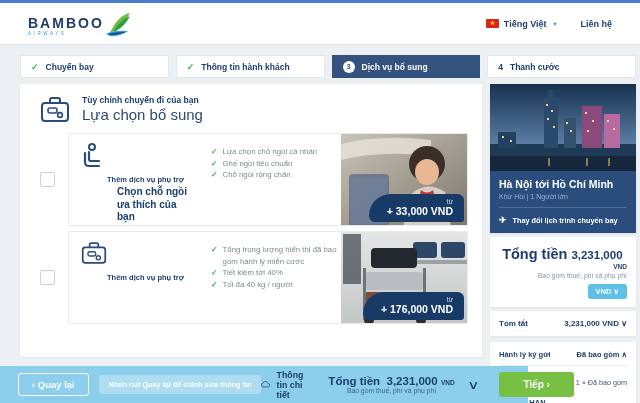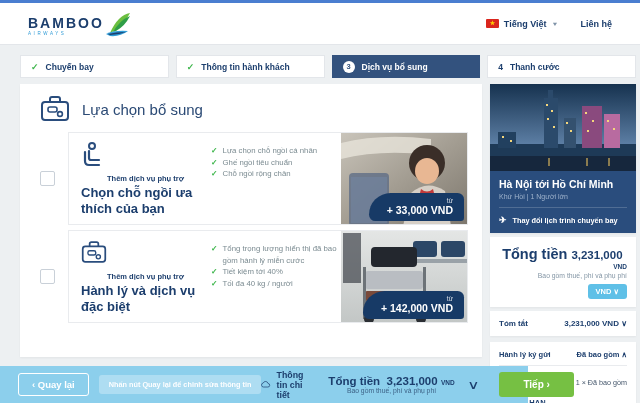--- a/index.html
+++ b/index.html
@@ -29,21 +29,21 @@
   .panel-head { display:flex; align-items:center; gap:12px; margin-left:6px; margin-bottom:10px; }
   .panel-sub { font-size:8.5px; font-weight:bold; color:#1c3e6d; }
   .panel-title { font-size:15px; color:#2b4a75; margin-top:1px; }
 
   .svc-row { display:flex; align-items:center; gap:13px; padding-left:6px; margin-bottom:5px; }
   .checkbox { width:15px; height:15px; background:#fff; border:1px solid #c9d0d8; border-radius:2px; flex:none; cursor:pointer; }
   .svc-card { flex:1; height:93px; border:1px solid #e9ebee; display:flex; background:#fff; }
   .svc-info { width:132px; padding:9px 4px 0 12px; }
   .svc-icon { height:26px; margin-bottom:6px; }
   .svc-cat { font-size:7.5px; font-weight:bold; color:#1c3e6d; margin-bottom:2px;margin-left:26px; }
-  .svc-title { font-size:13px; font-weight:bold; color:#1c3e6d; line-height:1.25; }
+  .svc-title { font-size:10px; font-weight:bold; color:#1c3e6d; line-height:1.25;margin-left:36px; }
   .svc-feats { flex:1; padding:12px 4px 0 10px; }
   .feat { display:flex; gap:5px; font-size:7.8px; color:#7b8b91; line-height:1.5; }
   .feat .tick { color:#3cb54a; font-weight:bold; flex:none; }
   .svc-img { width:126px; position:relative; flex:none; overflow:hidden; }
   .svc-img svg { display:block; }
   .price-badge { position:absolute; right:3px; bottom:3px; background:#173a66; color:#fff; border-radius:34px 10px 5px 10px; padding:4px 11px 5px 18px; text-align:right; }
   .price-from { font-size:6.5px; opacity:.85; }
   .price-val { font-size:10.5px; font-weight:bold; white-space:nowrap; }
 
   .sidebar { width:146px; display:flex; flex-direction:column; }
@@ -136,20 +136,21 @@
 <div class="content">
   <div class="panel">
     <div class="panel-head">
       <svg width="30" height="27" viewBox="0 0 30 27">
         <rect x="2" y="7" width="26" height="18" rx="3" fill="none" stroke="#2a4d7d" stroke-width="2"></rect>
         <path d="M10 7 v-3 a2 2 0 0 1 2 -2 h6 a2 2 0 0 1 2 2 v3" fill="none" stroke="#2a4d7d" stroke-width="2"></path>
         <rect x="8" y="12" width="9" height="5" rx="2" fill="none" stroke="#2a4d7d" stroke-width="1.6"></rect>
         <circle cx="20" cy="19" r="2.4" fill="none" stroke="#2a4d7d" stroke-width="1.6"></circle>
       </svg>
       <div>
+        <div class="panel-sub">Tùy chỉnh chuyến đi của bạn</div>
         <div class="panel-title">Lựa chọn bổ sung</div>
       </div>
     </div>
 
     <div class="svc-row">
       <span class="checkbox"></span>
       <div class="svc-card">
         <div class="svc-info">
           <div class="svc-icon">
             <svg width="24" height="26" viewBox="0 0 24 26">
@@ -207,21 +208,20 @@
         <div class="svc-info">
           <div class="svc-icon">
             <svg width="26" height="24" viewBox="0 0 30 27">
               <rect x="2" y="7" width="26" height="18" rx="3" fill="none" stroke="#2a4d7d" stroke-width="2"></rect>
               <path d="M10 7 v-3 a2 2 0 0 1 2 -2 h6 a2 2 0 0 1 2 2 v3" fill="none" stroke="#2a4d7d" stroke-width="2"></path>
               <rect x="8" y="12" width="9" height="5" rx="2" fill="none" stroke="#2a4d7d" stroke-width="1.6"></rect>
               <circle cx="20" cy="19" r="2.4" fill="none" stroke="#2a4d7d" stroke-width="1.6"></circle>
             </svg>
           </div>
           <div class="svc-cat">Thêm dịch vụ phụ trợ</div>
-          <div class="svc-title">Hành lý và dịch vụ đặc biệt</div>
         </div>
         <div class="svc-feats">
           <div class="feat">
               <span class="tick">✓</span>
               <span>Tổng trọng lượng hiển thị đã bao gồm hành lý miễn cước</span>
             </div>
           <div class="feat">
               <span class="tick">✓</span>
               <span>Tiết kiệm tới 40%</span>
             </div>
@@ -246,21 +246,21 @@
             <rect x="30" y="16" width="46" height="20" rx="4" fill="#23272e"></rect>
             <rect x="24" y="40" width="58" height="18" rx="3" fill="#b9bdc2"></rect>
             <rect x="24" y="60" width="58" height="10" rx="2" fill="#7a4a3a"></rect>
             <rect x="22" y="36" width="3" height="52" fill="#6d7378"></rect>
             <rect x="82" y="36" width="3" height="52" fill="#6d7378"></rect>
             <circle cx="28" cy="88" r="5" fill="#2b2e33"></circle>
             <circle cx="80" cy="88" r="5" fill="#2b2e33"></circle>
           </svg>
           <div class="price-badge">
             <div class="price-from">từ</div>
-            <div class="price-val">+ 142,000 VND</div>
+            <div class="price-val">+ 176,000 VND</div>
           </div>
         </div>
       </div>
     </div>
   </div>
 
   <div class="sidebar">
     <div class="sb-card">
       <div class="route-img">
         <svg width="146" height="87" viewBox="0 0 146 87">

